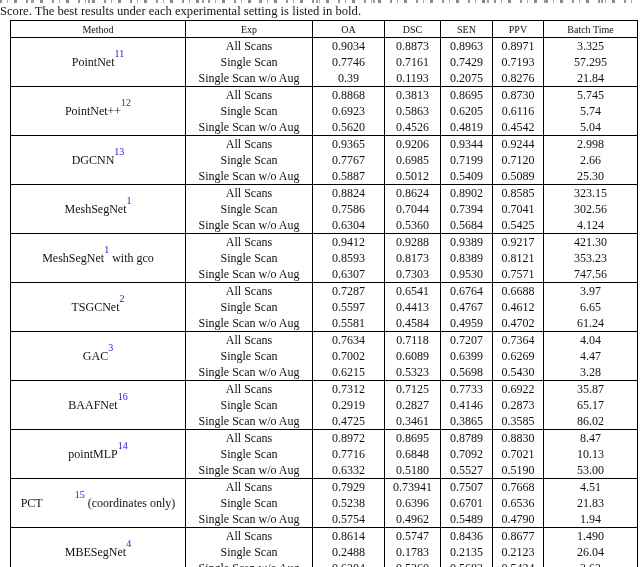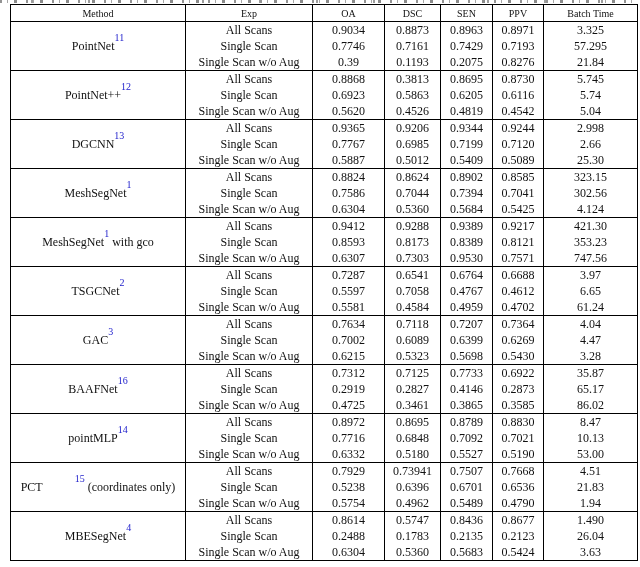--- a/index.html
+++ b/index.html
@@ -36,20 +36,21 @@
   sup.cite{
     font-size:10px;line-height:0;position:relative;top:-4px;
     text-decoration:none;cursor:pointer;
   }
 </style>
 </head>
 <body>
 
 <div class="page">
   <div class="clipped-line"></div>
+  <p class="caption">Score. The best results under each experimental setting is listed in bold.</p>
   <table class="results">
     <colgroup>
         <col style="width: 175px;">
         <col style="width: 127px;">
         <col style="width: 72px;">
         <col style="width: 56px;">
         <col style="width: 52px;">
         <col style="width: 51px;">
         <col style="width: 94px;">
       </colgroup>
@@ -205,21 +206,21 @@
           <td>All Scans</td>
           <td>0.7287</td>
           <td>0.6541</td>
           <td>0.6764</td>
           <td>0.6688</td>
           <td>3.97</td>
         </tr>
         <tr>
           <td>Single Scan</td>
           <td>0.5597</td>
-          <td>0.7058</td>
+          <td>0.4413</td>
           <td>0.4767</td>
           <td>0.4612</td>
           <td>6.65</td>
         </tr>
         <tr>
           <td>Single Scan w/o Aug</td>
           <td>0.5581</td>
           <td>0.4584</td>
           <td>0.4959</td>
           <td>0.4702</td>

